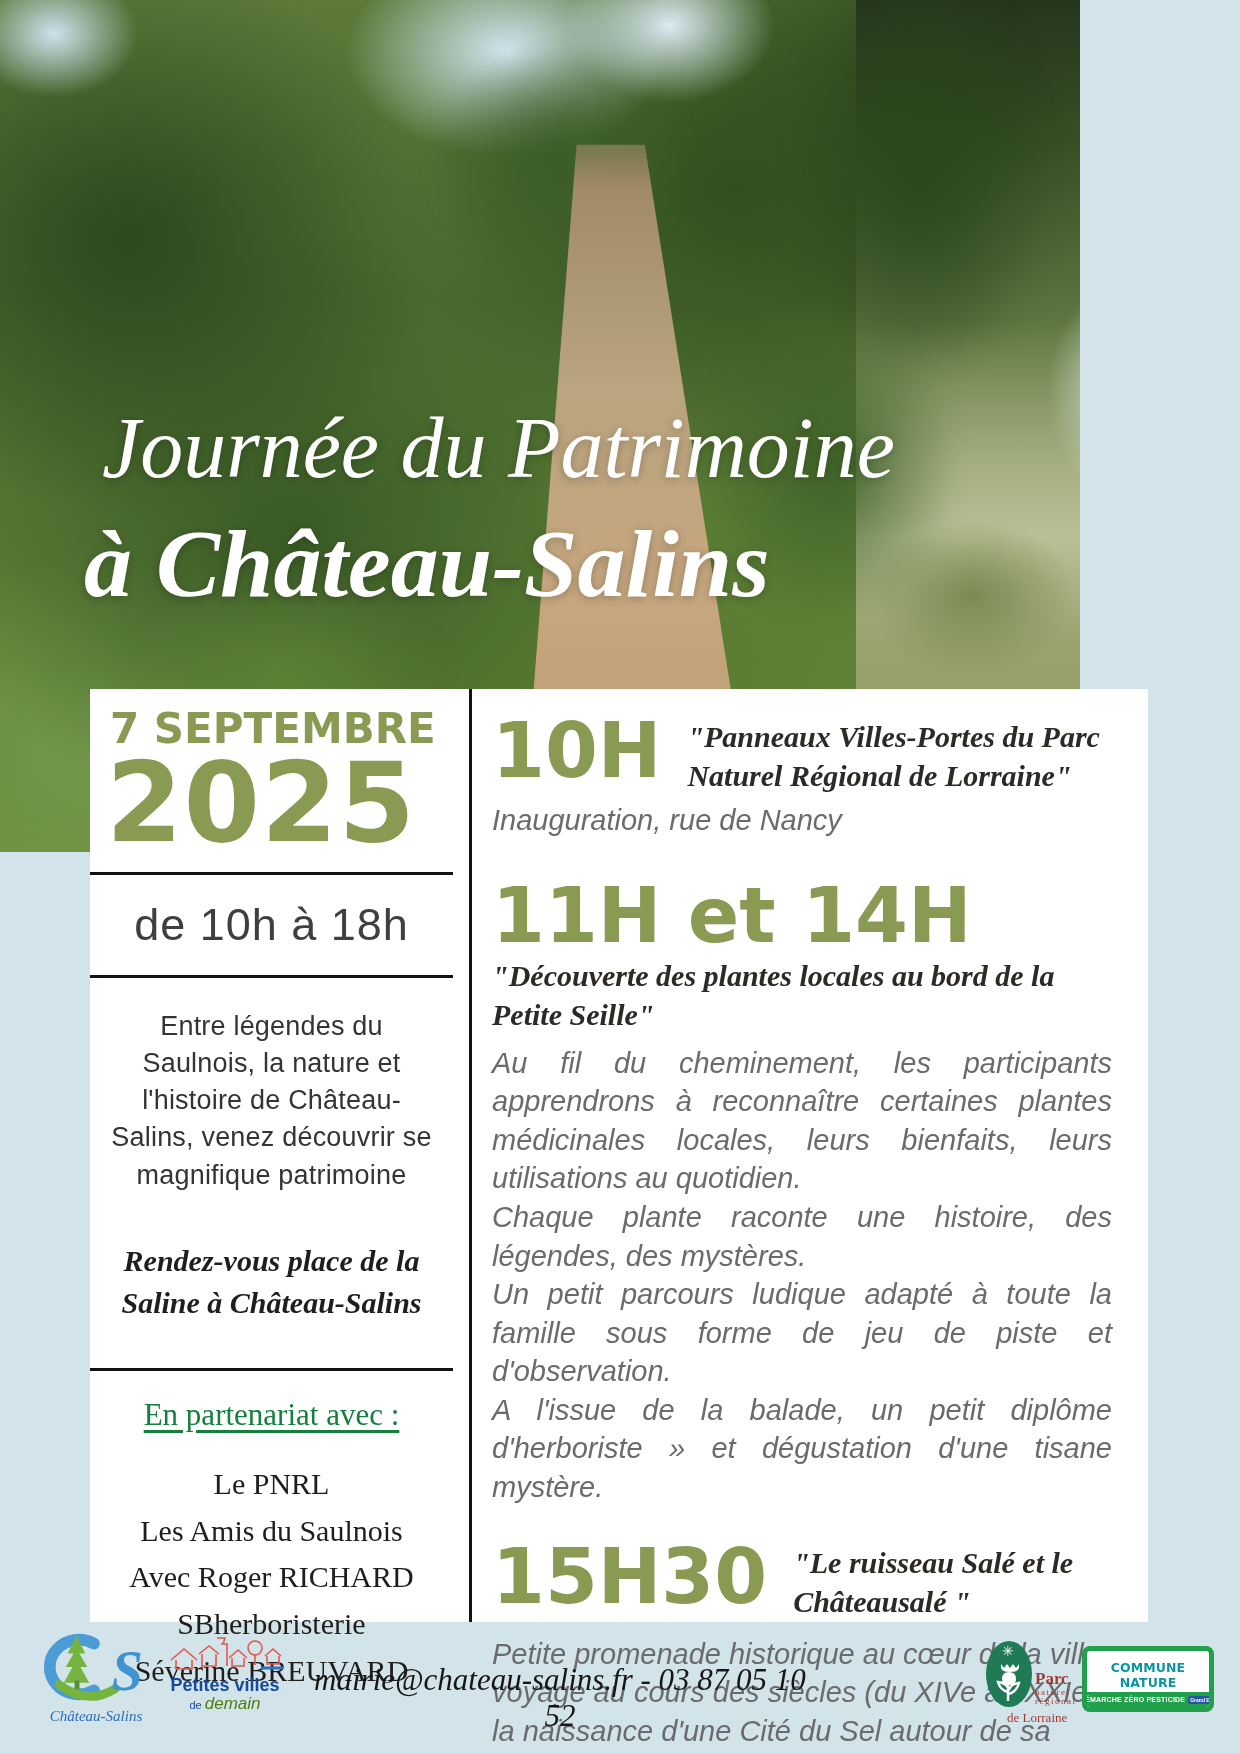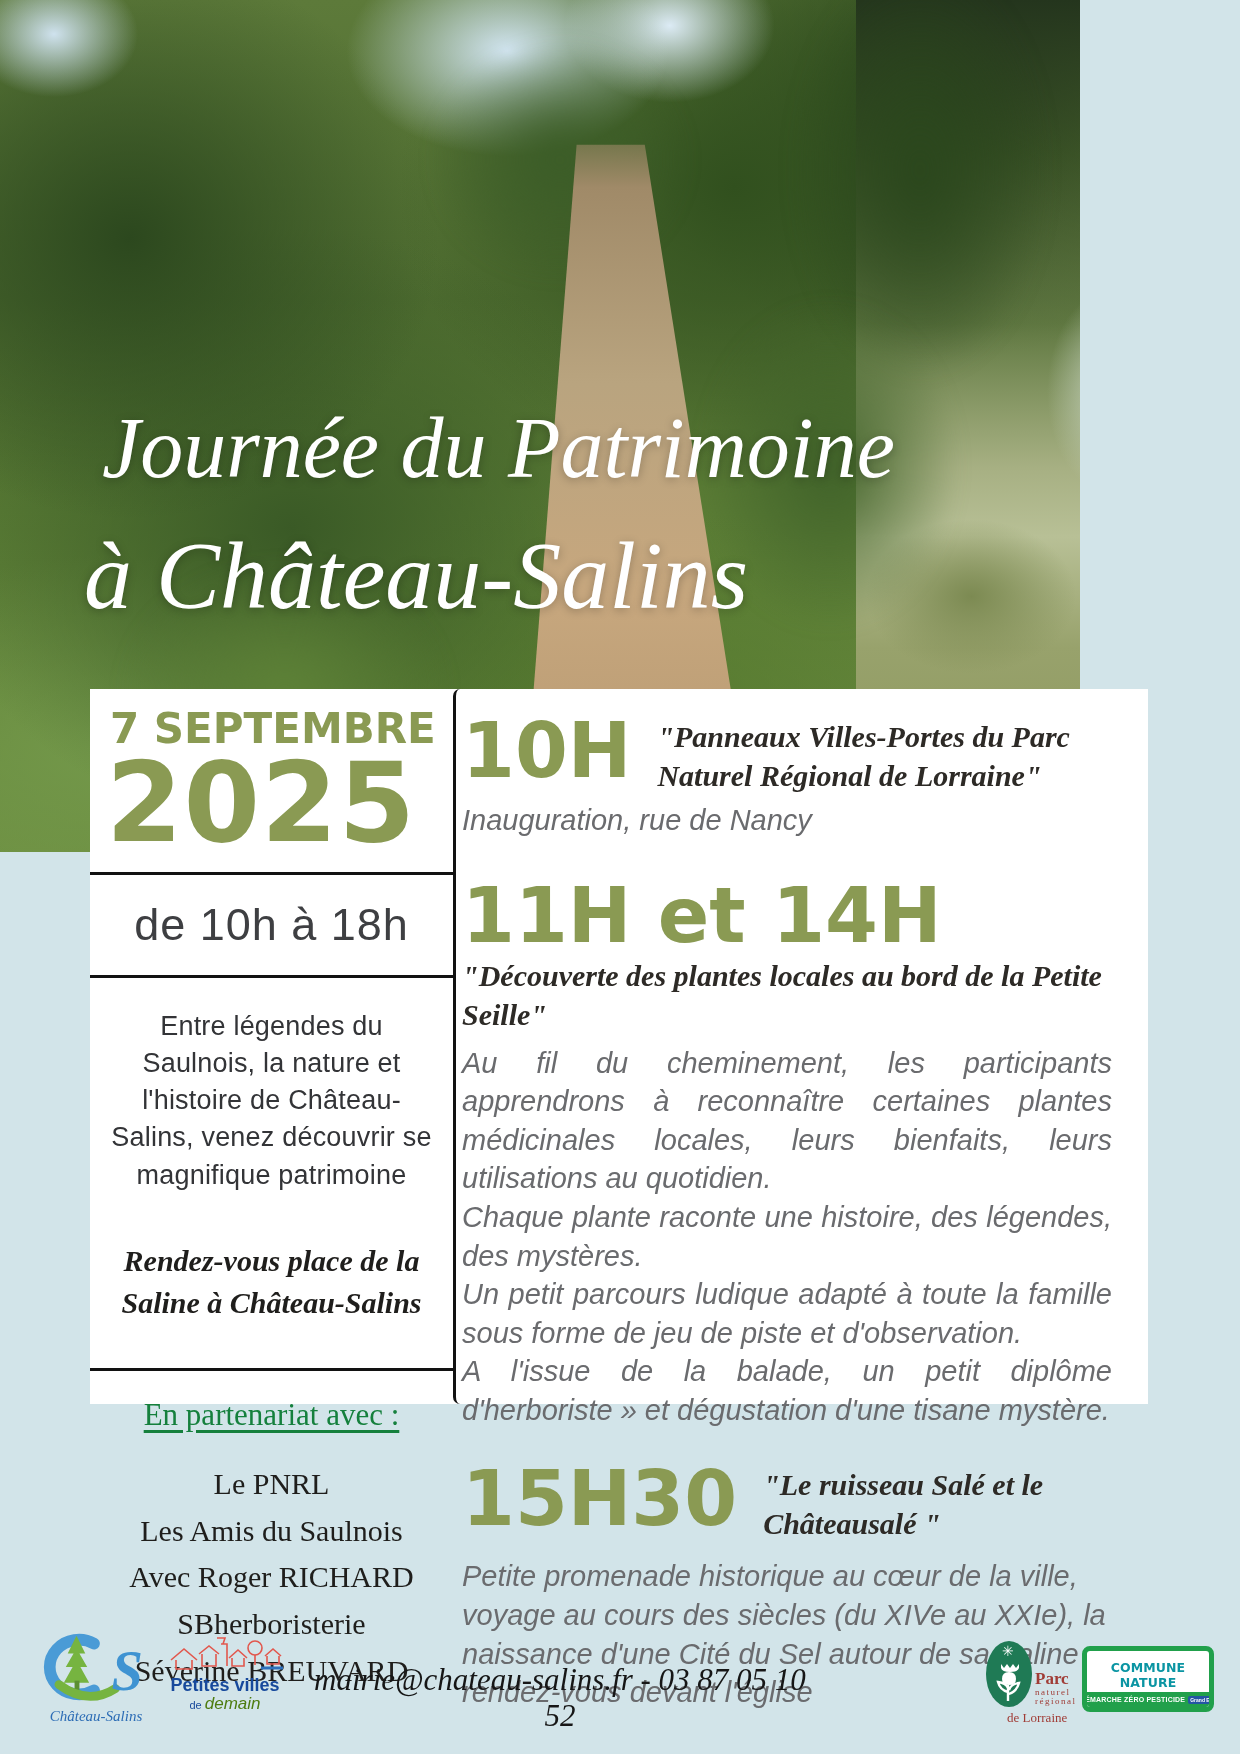--- a/index.html
+++ b/index.html
@@ -29,26 +29,26 @@
   .b1{left:790px;top:-40px;width:260px;height:420px;background:radial-gradient(closest-side,#2b471d,rgba(43,71,29,0));}
   .b2{left:700px;top:300px;width:260px;height:330px;background:radial-gradient(closest-side,#41632a,rgba(65,99,42,0));}
   .b3{left:430px;top:40px;width:260px;height:240px;background:radial-gradient(closest-side,#3c5d28,rgba(60,93,40,0));}
   .b4{left:120px;top:560px;width:330px;height:260px;background:radial-gradient(closest-side,#5d8137,rgba(93,129,55,0));}
   .ph-path{position:absolute;left:0;top:0;width:1240px;height:852px;
     clip-path:polygon(46.5% 17%,52% 17%,61% 100%,42% 100%);
     background:linear-gradient(180deg,rgba(160,138,104,0) 10%,#a08a68 22%,#b9a47f 45%,#c7a77e 70%,#b3966e 100%);}
   .ph-title{position:absolute;left:0;top:0;width:1240px;color:#fff;font-family:"Liberation Serif",serif;
             font-style:italic;text-shadow:0 2px 10px rgba(0,0,0,0.25);}
   .title-1{position:absolute;left:102px;top:398px;font-size:86px;white-space:nowrap;}
-  .title-2{position:absolute;left:84px;top:508px;font-size:96px;font-weight:400;white-space:nowrap;margin-top:12px;}
+  .title-2{position:absolute;left:84px;top:508px;font-size:96px;font-weight:700;white-space:nowrap;}
 
   
-  .panel{position:absolute;left:90px;top:689px;width:1058px;height:715px;background:#fff;display:flex;}
+  .panel{position:absolute;left:90px;top:689px;width:1058px;height:933px;background:#fff;display:flex;gap:16px;}
   .col-left{width:363px;box-sizing:border-box;padding:18px 14px 0 14px;text-align:center;}
-  .col-right{flex:1;box-sizing:border-box;border-left:3px solid #121212;padding:26px 36px 0 6px;border-radius:7px;}
+  .col-right{flex:1;box-sizing:border-box;border-left:3px solid #121212;padding:26px 36px 0 20px;}
 
   .olive{color:#8a9a53;font-family:"DejaVu Sans",sans-serif;font-weight:700;}
   .date-1{font-size:42px;letter-spacing:0px;text-align:left;margin-left:6px;line-height:1.05;}
   .date-2{font-size:110px;line-height:0.95;text-align:left;margin-left:2px;letter-spacing:1px;margin-bottom:16px;}
   .rule{border:none;border-top:3px solid #121212;margin:0 -14px;}
   .hours{font-size:45px;font-weight:400;color:#3e3f42;letter-spacing:1px;padding:24px 0;}
   .intro{font-size:27px;color:#333437;line-height:1.38;margin:30px 2px 0 2px;letter-spacing:0.2px;}
   .rdv{font-family:"Liberation Serif",serif;font-style:italic;font-weight:700;font-size:30px;color:#1f1e1c;
        line-height:1.4;margin:46px 6px 0 6px;}
   .partners-rule{margin-top:44px;}

